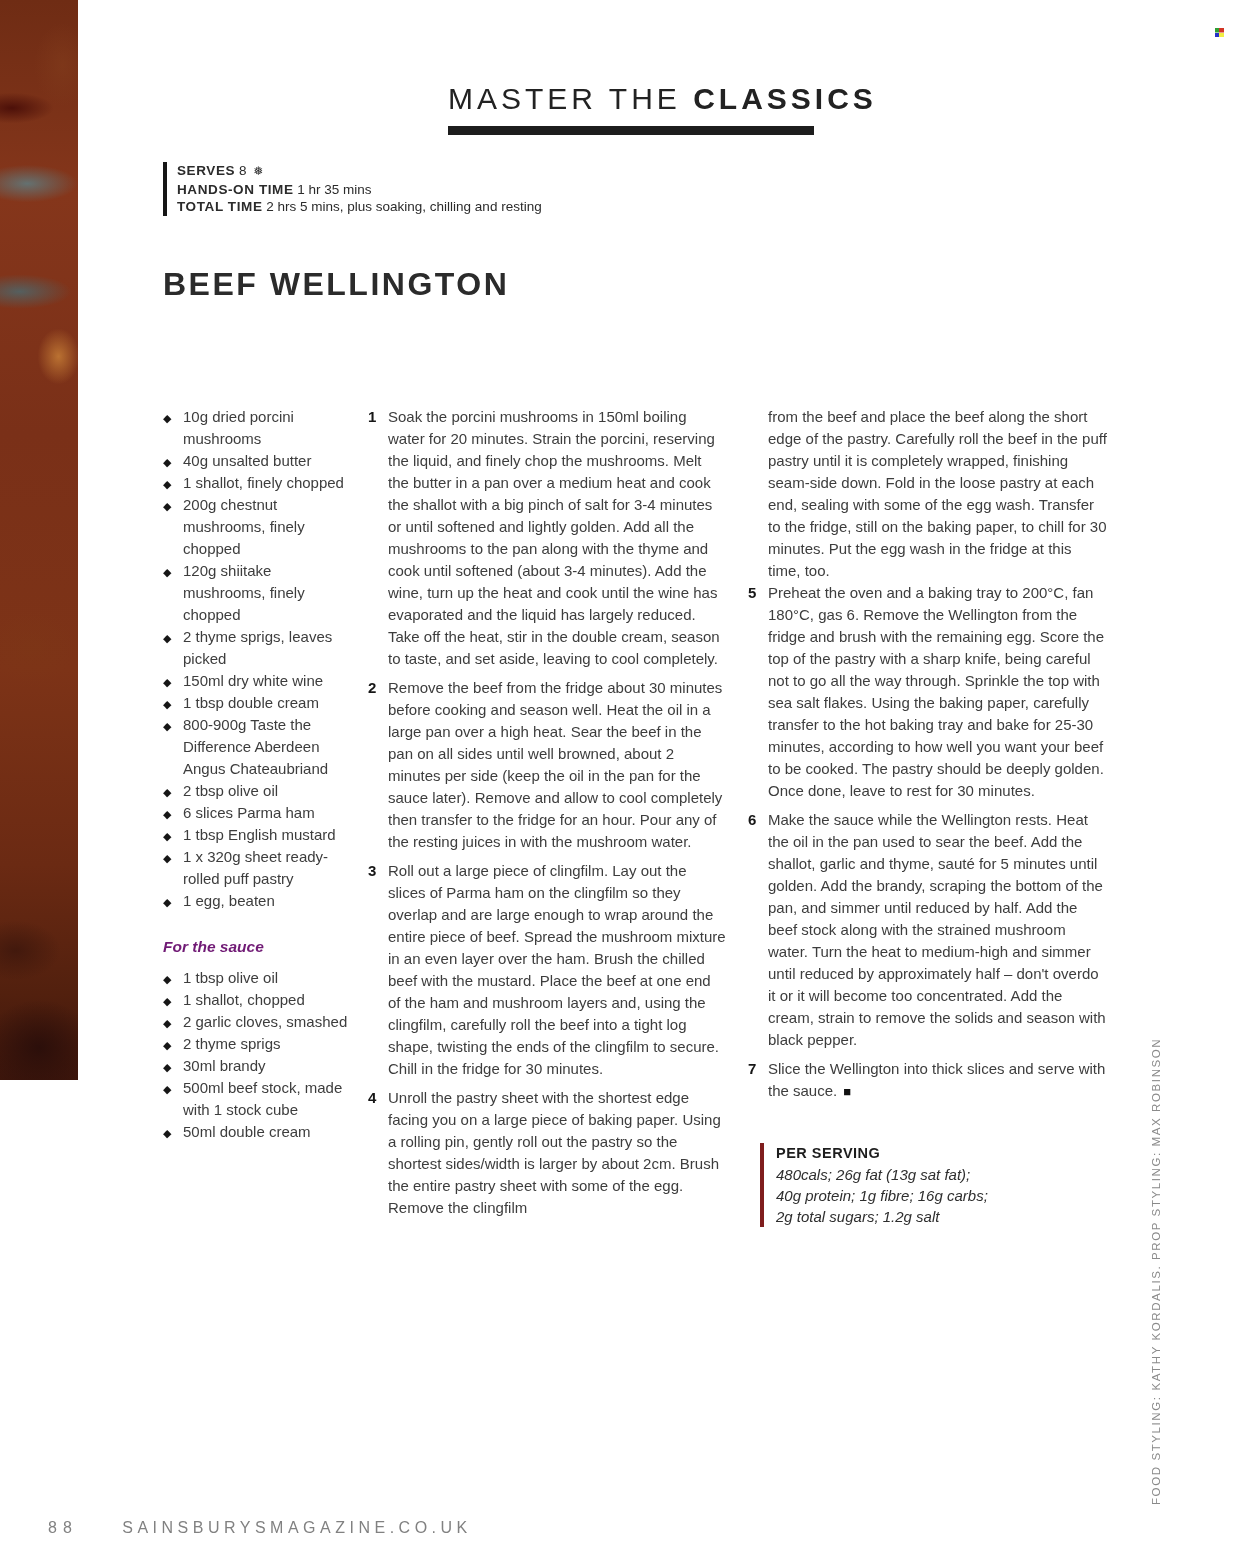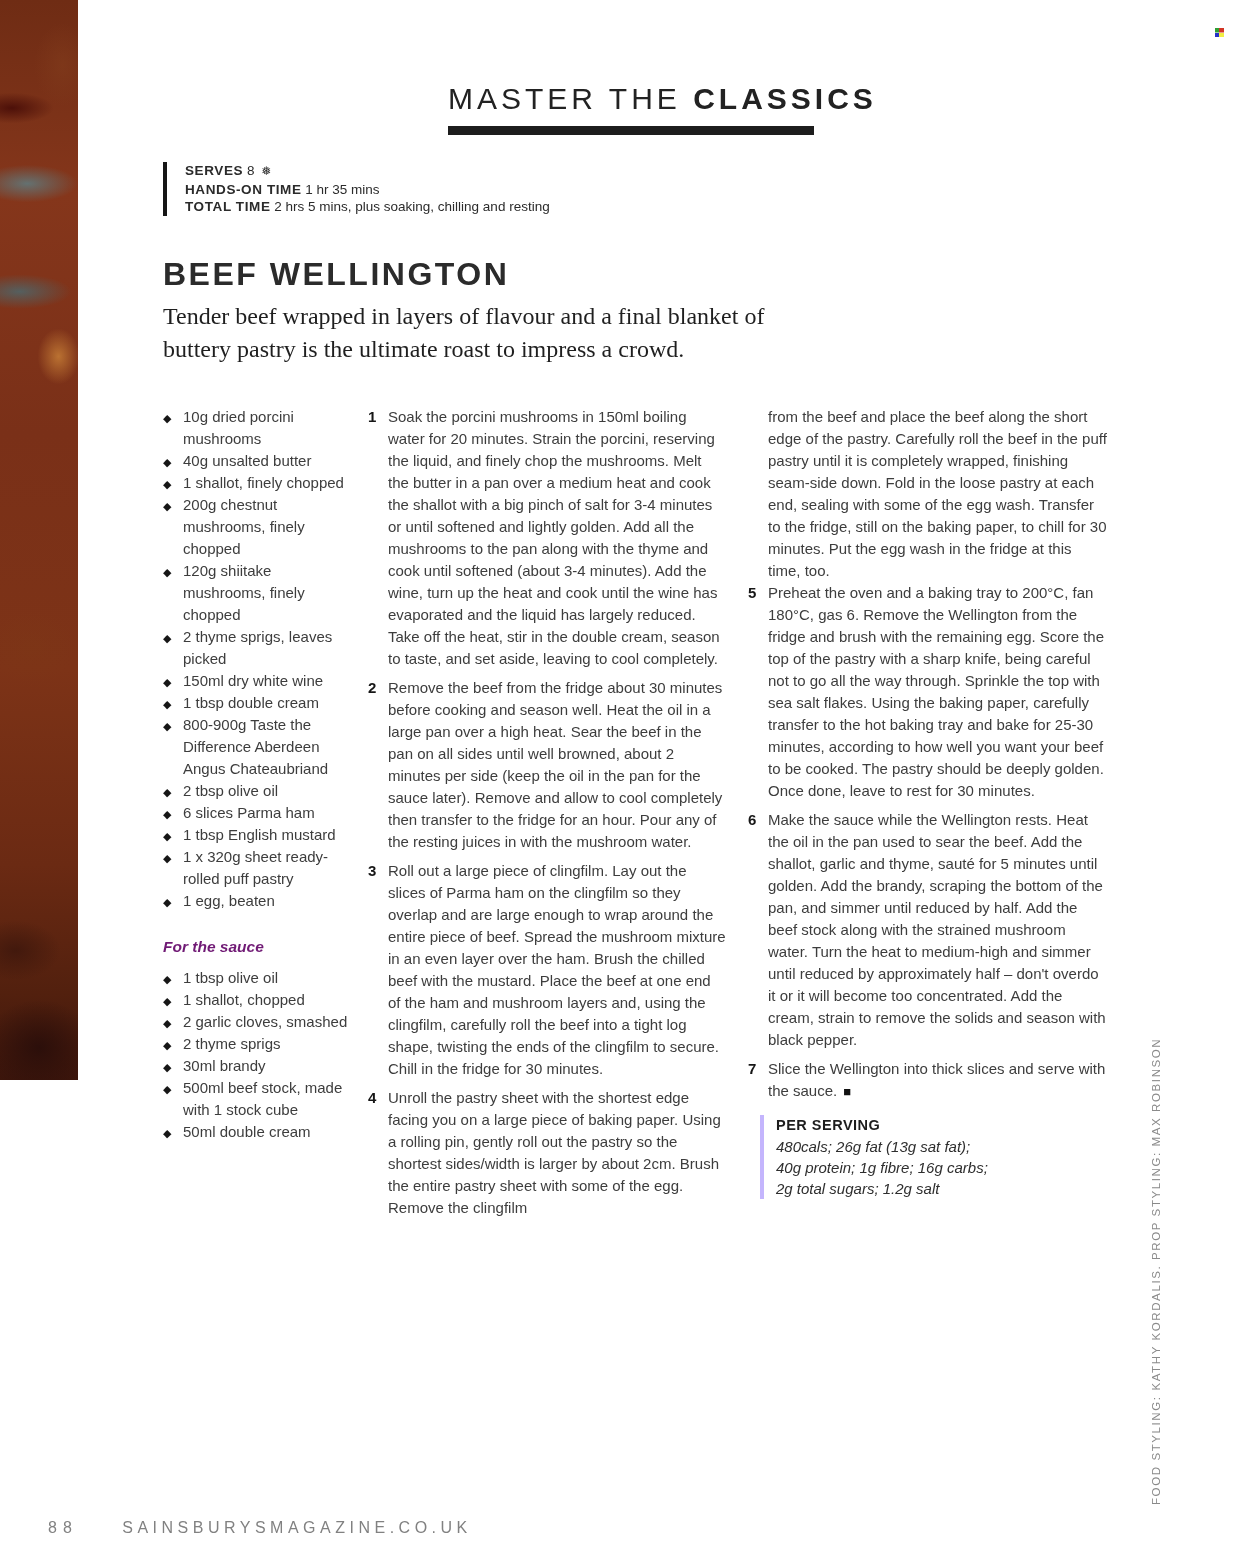--- a/index.html
+++ b/index.html
@@ -30,25 +30,25 @@
   
   .masthead{position:absolute;left:448px;top:82px;width:366px;text-align:center;}
   .masthead-title{font-size:30px;letter-spacing:4px;color:#222;white-space:nowrap;}
   .title-light{font-weight:400;}
   .title-bold{font-weight:700;}
   .masthead-bar{height:9px;background:#1d1d1d;margin-top:10px;}
 
   
   .recipe-info{position:absolute;left:163px;top:162px;border-left:4px solid #161616;
     padding-left:10px;font-size:13.5px;line-height:17.5px;color:#2b2b2b;}
-  .info-label{font-weight:700;letter-spacing:.6px;margin-left:8px;}
+  .info-label{font-weight:700;letter-spacing:.6px;}
   .freeze{font-size:12px;margin-left:3px;}
 
   
-  .recipe-title{position:absolute;left:163px;top:256px;margin:0;font-size:32px;font-weight:700;
+  .recipe-title{position:absolute;left:163px;top:266px;margin:0;font-size:32px;font-weight:700;
     letter-spacing:2.5px;color:#2b2b2b;}
   .intro{position:absolute;left:163px;top:300px;width:640px;margin:0;
     font-family:"Liberation Serif",serif;font-size:24px;line-height:33px;color:#1f1f1f;}
 
   
   .col{position:absolute;top:406px;font-size:15px;line-height:22px;color:#3d3d3d;}
   .col1{left:163px;width:192px;}
   .col2{left:368px;width:358px;}
   .col3{left:748px;width:360px;}
 
@@ -56,21 +56,21 @@
   .bullet{position:absolute;left:0;top:1px;font-size:11px;color:#161616;}
   .sauce-heading{font-style:italic;font-weight:700;font-size:15.5px;color:#701a75;
     margin:24px 0 9px 0;}
 
   .step{position:relative;padding-left:20px;margin-bottom:7px;}
   .step-num{position:absolute;left:0;top:0;font-weight:700;color:#161616;}
   .step-cont{padding-left:20px;}
   .end-mark{font-size:13px;margin-left:6px;color:#111;}
 
   
-  .nutrition{margin-top:12px;margin-left:12px;border-left:4px solid #c4b5fd;padding-left:12px;
+  .nutrition{margin-top:40px;margin-left:12px;border-left:4px solid #7f1d1d;padding-left:12px;
     color:#2e2e2e;}
   .nutrition-heading{font-weight:700;font-size:14.5px;letter-spacing:.5px;line-height:21px;color:#1d1d1d;}
   .nutrition-line{font-size:15px;line-height:21px;font-style:italic;}
 
   
   .credit{position:absolute;left:1150px;top:1505px;transform:rotate(-90deg);
     transform-origin:0 0;white-space:nowrap;font-size:11.5px;letter-spacing:1.6px;color:#8a8a8a;}
 
   
   .footer{position:absolute;left:48px;top:1519px;font-size:16px;color:#818181;}
@@ -90,21 +90,20 @@
     <div class="masthead-bar"></div>
   </header>
 
   <section class="recipe-info">
     <div><span class="info-label">SERVES</span> <span>8</span> <span class="freeze">❅</span></div>
     <div><span class="info-label">HANDS-ON TIME</span> <span>1 hr 35 mins</span></div>
     <div><span class="info-label">TOTAL TIME</span> <span>2 hrs 5 mins, plus soaking, chilling and resting</span></div>
   </section>
 
   <h1 class="recipe-title">BEEF WELLINGTON</h1>
-  <p class="intro">Tender beef wrapped in layers of flavour and a final blanket of buttery pastry is the ultimate roast to impress a crowd.</p>
 
   <div class="col col1">
     <div id="ing-main">
         <div class="ing"><span class="bullet">◆</span><span>10g dried porcini mushrooms</span></div>
         <div class="ing"><span class="bullet">◆</span><span>40g unsalted butter</span></div>
         <div class="ing"><span class="bullet">◆</span><span>1 shallot, finely chopped</span></div>
         <div class="ing"><span class="bullet">◆</span><span>200g chestnut mushrooms, finely chopped</span></div>
         <div class="ing"><span class="bullet">◆</span><span>120g shiitake mushrooms, finely chopped</span></div>
         <div class="ing"><span class="bullet">◆</span><span>2 thyme sprigs, leaves picked</span></div>
         <div class="ing"><span class="bullet">◆</span><span>150ml dry white wine</span></div>

